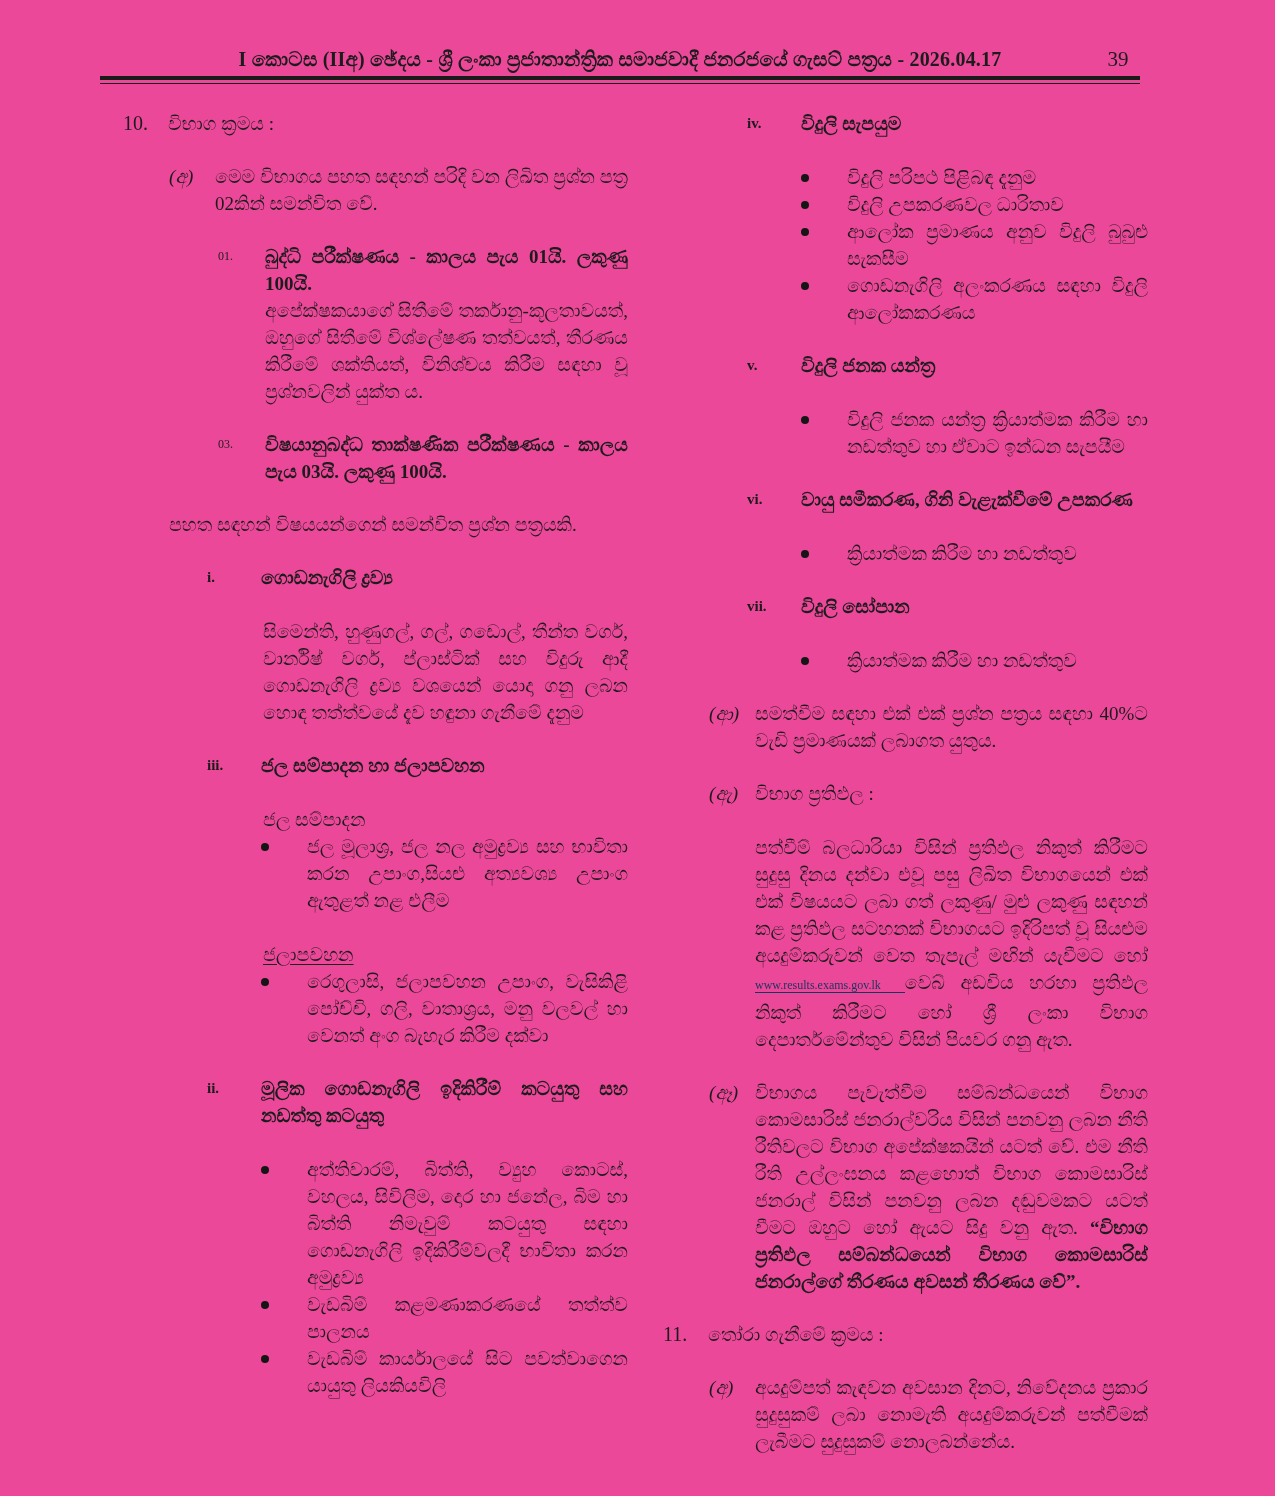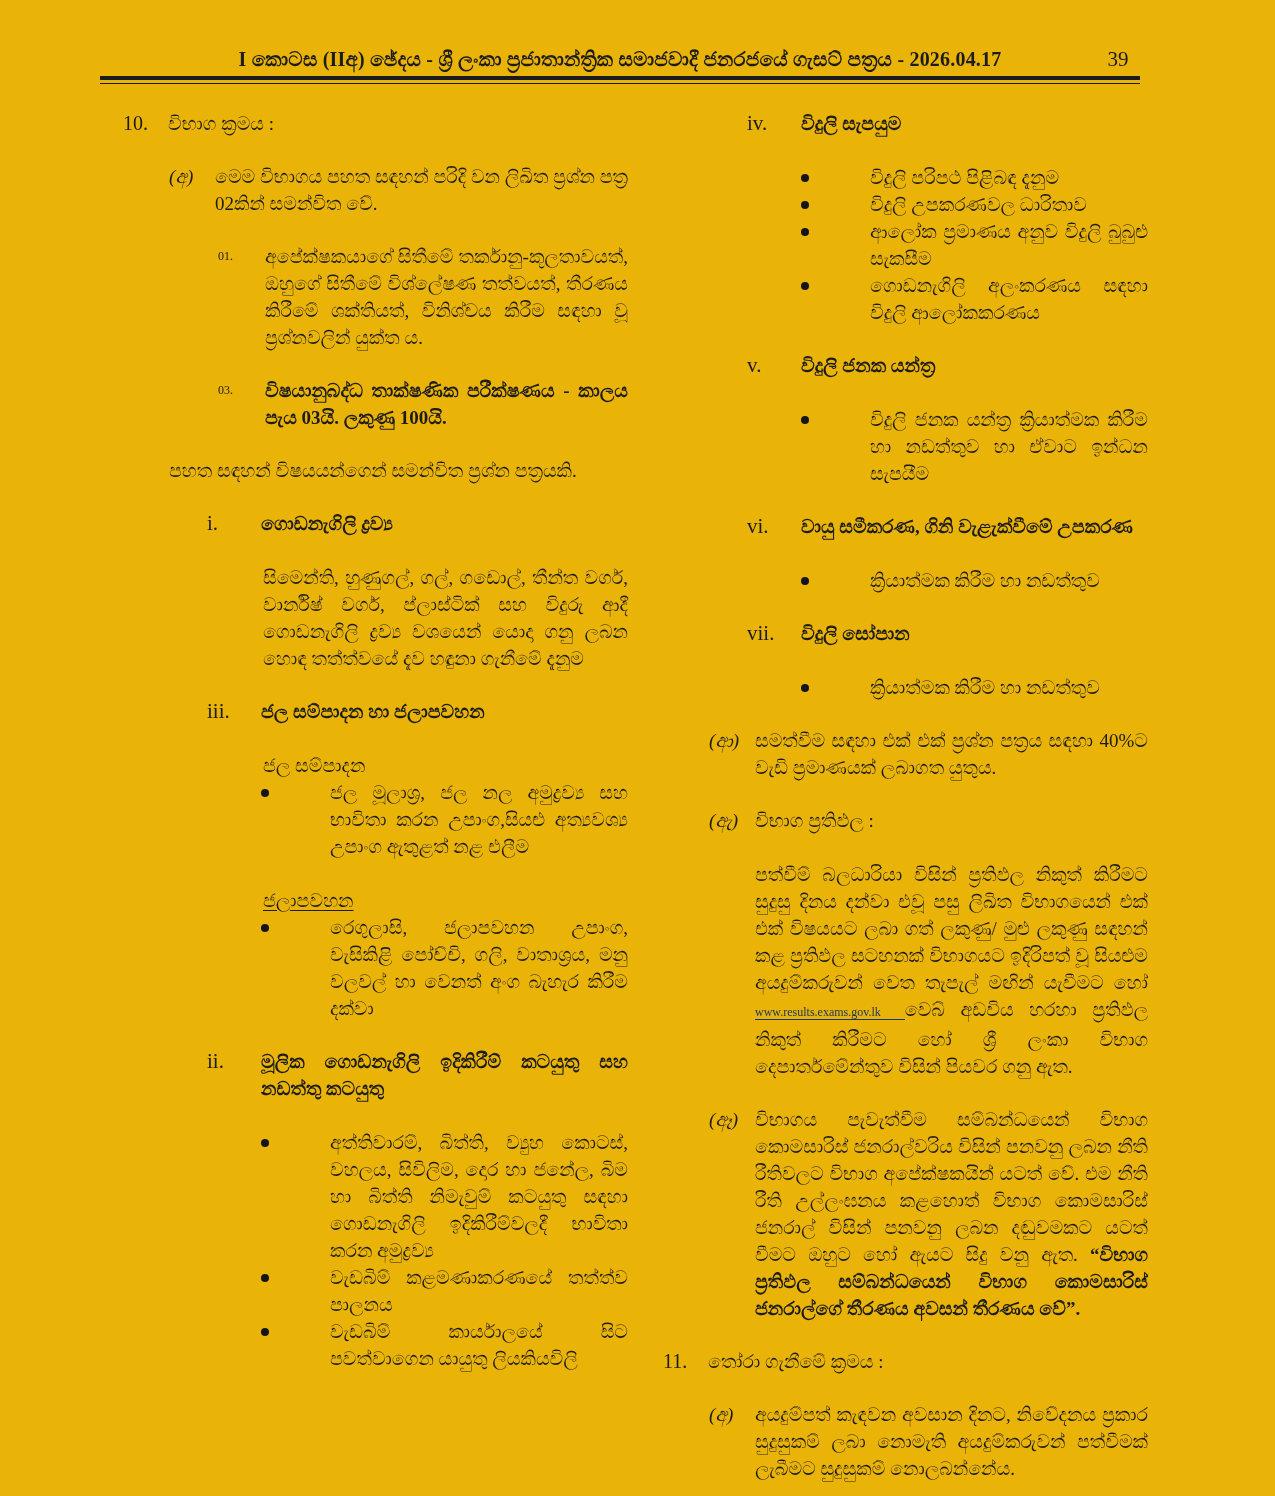--- a/index.html
+++ b/index.html
@@ -2,21 +2,21 @@
 <html><head>
 <meta charset="utf-8">
 <style>
   * { margin:0; padding:0; box-sizing:border-box; }
   html,body { background:#ffffff; }
   body {
     width:1275px; height:1496px; position:relative;
     font-family:"Liberation Serif","DejaVu Sans",serif;
     color:#1c1c1c;
   }
-  .page { position:absolute; inset:0; background:#eab308; }
+  .page { position:absolute; inset:0; background:#ec4899; }
 
   
   .hdr-title {
     position:absolute; top:47px; left:100px; width:1040px;
     text-align:center; font-weight:bold; font-size:20px; line-height:24px;
     letter-spacing:.2px;
   }
   .hdr-pageno {
     position:absolute; top:47px; left:1096px; width:44px;
     font-size:21px; text-align:center; font-weight:normal;
@@ -47,29 +47,29 @@
   
   .row-sec .lab { flex-basis:45px; font-size:20px; }
   
   .row-letter { padding-left:46px; }
   .row-letter .lab { flex-basis:46px; font-style:italic; }
   
   .row-num2 { padding-left:95px; }
   .row-num2 .lab { flex-basis:47px; font-size:12px; }
   
   .row-roman { padding-left:84px; }
-  .row-roman .lab { flex-basis:54px; font-weight:normal; font-size:21px; }
+  .row-roman .lab { flex-basis:54px; font-weight:bold; font-size:15px; }
 
   .ind-body   { margin-left:140px; }   
   .ind-letter { margin-left:92px; }    
   .ind-intro  { margin-left:46px; }
 
   
   .bullets { margin-left:138px; list-style:none; }
-  .bullets li { display:flex; align-items:flex-start;gap:23px; }
+  .bullets li { display:flex; align-items:flex-start; }
   .bullets .dot {
     flex:0 0 46px; padding-top:10px;
   }
   .bullets .dot i {
     display:block; width:8px; height:8px; border-radius:50%;
     background:#151515;
   }
   .bullets .btxt { flex:1 1 auto; }
 
   .subhead { margin-left:140px; }
@@ -100,20 +100,21 @@
       </div>
 
       <div class="row row-letter txt blk">
         <span class="lab">(අ)</span>
         <div class="txt">මෙම විභාගය පහත සඳහන් පරිදි වන ලිඛිත ප්‍රශ්න පත්‍ර 02කින් සමන්විත වේ.</div>
       </div>
 
       <div class="row row-num2 txt blk">
         <span class="lab">01.</span>
         <div>
+          <div class="txt bt">බුද්ධි පරීක්ෂණය - කාලය පැය 01යි. ලකුණු 100යි.</div>
           <div class="txt">අපේක්ෂකයාගේ සිතීමේ තර්කානු-කූලතාවයත්, ඔහුගේ සිතීමේ විශ්ලේෂණ තත්වයත්, තීරණය කිරීමේ ශක්තියත්, විනිශ්චය කිරීම සඳහා වූ ප්‍රශ්නවලින් යුක්ත ය.</div>
         </div>
       </div>
 
       <div class="row row-num2 txt blk">
         <span class="lab">03.</span>
         <div class="txt bt">විෂයානුබද්ධ තාක්ෂණික පරීක්ෂණය - කාලය පැය 03යි. ලකුණු 100යි.</div>
       </div>
 
       <div class="txt ind-intro blk">පහත සඳහන් විෂයයන්ගෙන් සමන්විත ප්‍රශ්න පත්‍රයකි.</div>

